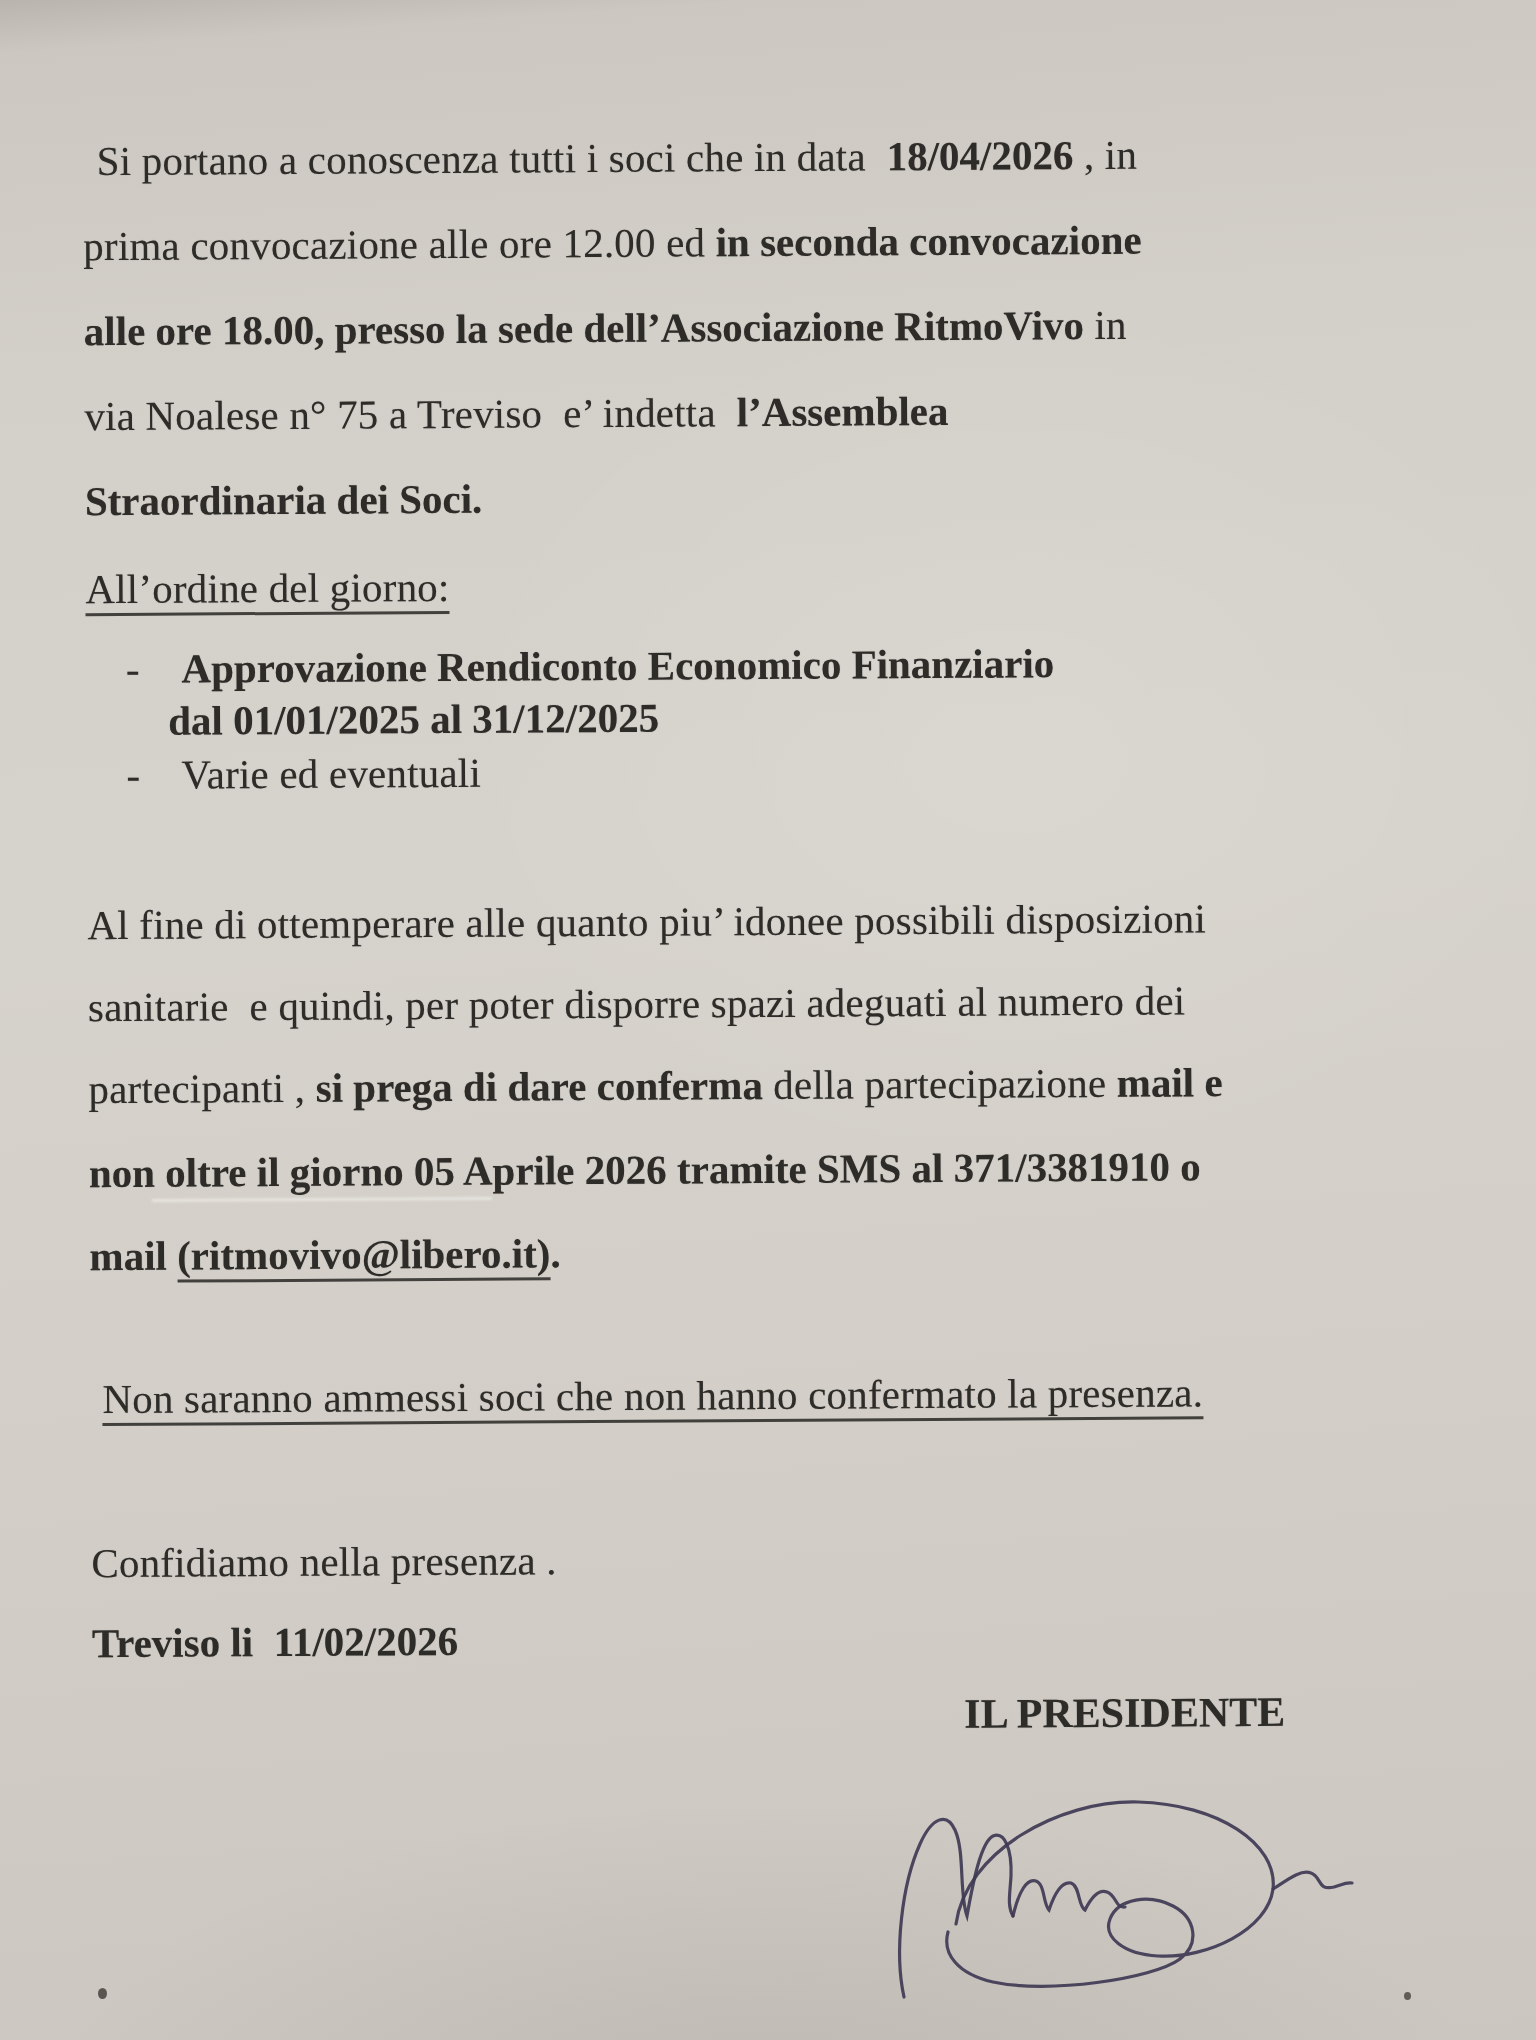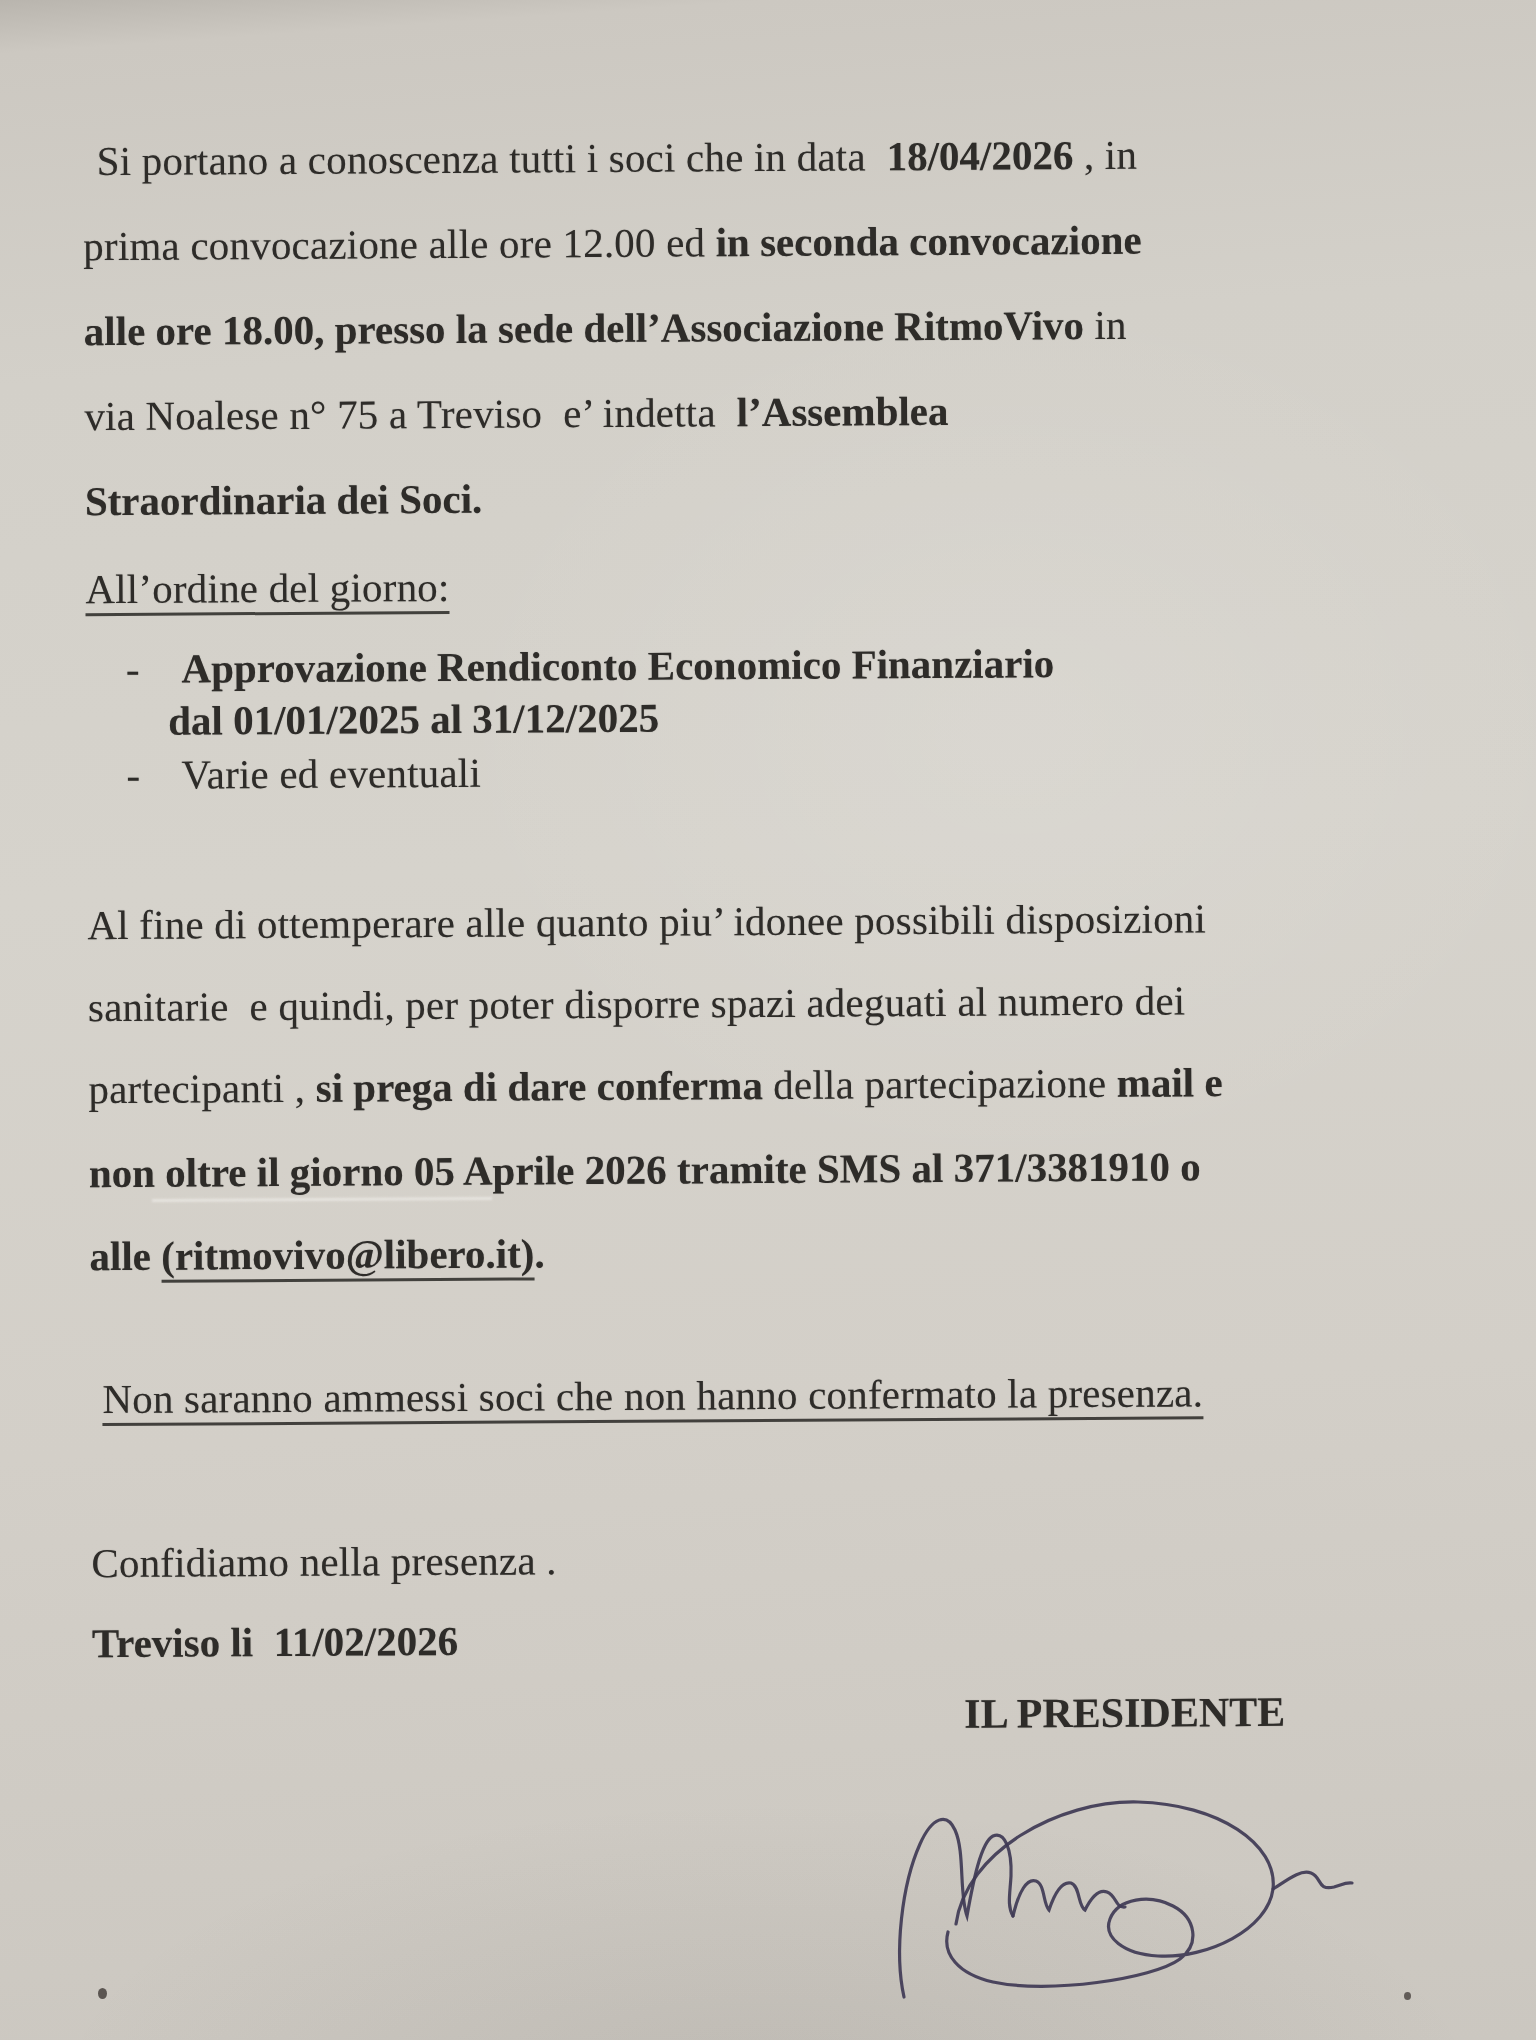--- a/index.html
+++ b/index.html
@@ -52,21 +52,21 @@
       <div class="line" style="top: 389px; left: 88px;"><span>via Noalese n° 75 a Treviso  e’ indetta  </span><span class="b">l’Assemblea</span></div>
       <div class="line" style="top: 474px; left: 88px;"><span class="b">Straordinaria dei Soci.</span></div>
       <div class="line" style="top: 562px; left: 88px;"><span class="u">All’ordine del giorno:</span></div>
       <div class="line" style="top: 642px; left: 128px;"><span>-    </span><span class="b">Approvazione Rendiconto Economico Finanziario</span></div>
       <div class="line" style="top: 694px; left: 170px;"><span class="b">dal 01/01/2025 al 31/12/2025</span></div>
       <div class="line" style="top: 748px; left: 128px;"><span>-    Varie ed eventuali</span></div>
       <div class="line" style="top: 898px; left: 88px;"><span>Al fine di ottemperare alle quanto piu’ idonee possibili disposizioni</span></div>
       <div class="line" style="top: 980px; left: 88px;"><span>sanitarie  e quindi, per poter disporre spazi adeguati al numero dei</span></div>
       <div class="line" style="top: 1062px; left: 88px;"><span>partecipanti , </span><span class="b">si prega di dare conferma</span><span> della partecipazione </span><span class="b">mail e</span></div>
       <div class="line" style="top: 1146px; left: 88px;"><span class="b">non oltre il giorno 05 Aprile 2026 tramite SMS al 371/3381910 o</span></div>
-      <div class="line" style="top: 1229px; left: 88px;"><span class="b">alle </span><span class="b u">(ritmovivo@libero.it)</span><span class="b">.</span></div>
+      <div class="line" style="top: 1229px; left: 88px;"><span class="b">mail </span><span class="b u">(ritmovivo@libero.it)</span><span class="b">.</span></div>
       <div class="line" style="top: 1372px; left: 100px;"><span class="u">Non saranno ammessi soci che non hanno confermato la presenza.</span></div>
       <div class="line" style="top: 1536px; left: 88px;"><span>Confidiamo nella presenza .</span></div>
       <div class="line" style="top: 1616px; left: 88px;"><span class="b">Treviso li  11/02/2026</span></div>
       <div class="line" style="top: 1691px; left: 960px; font-size: 42px;"><span class="b">IL PRESIDENTE</span></div>
     </div>
 
   <div class="artifact-smudge"></div>
 
   <div class="signature-wrap">
     <svg viewBox="0 0 478 240">

